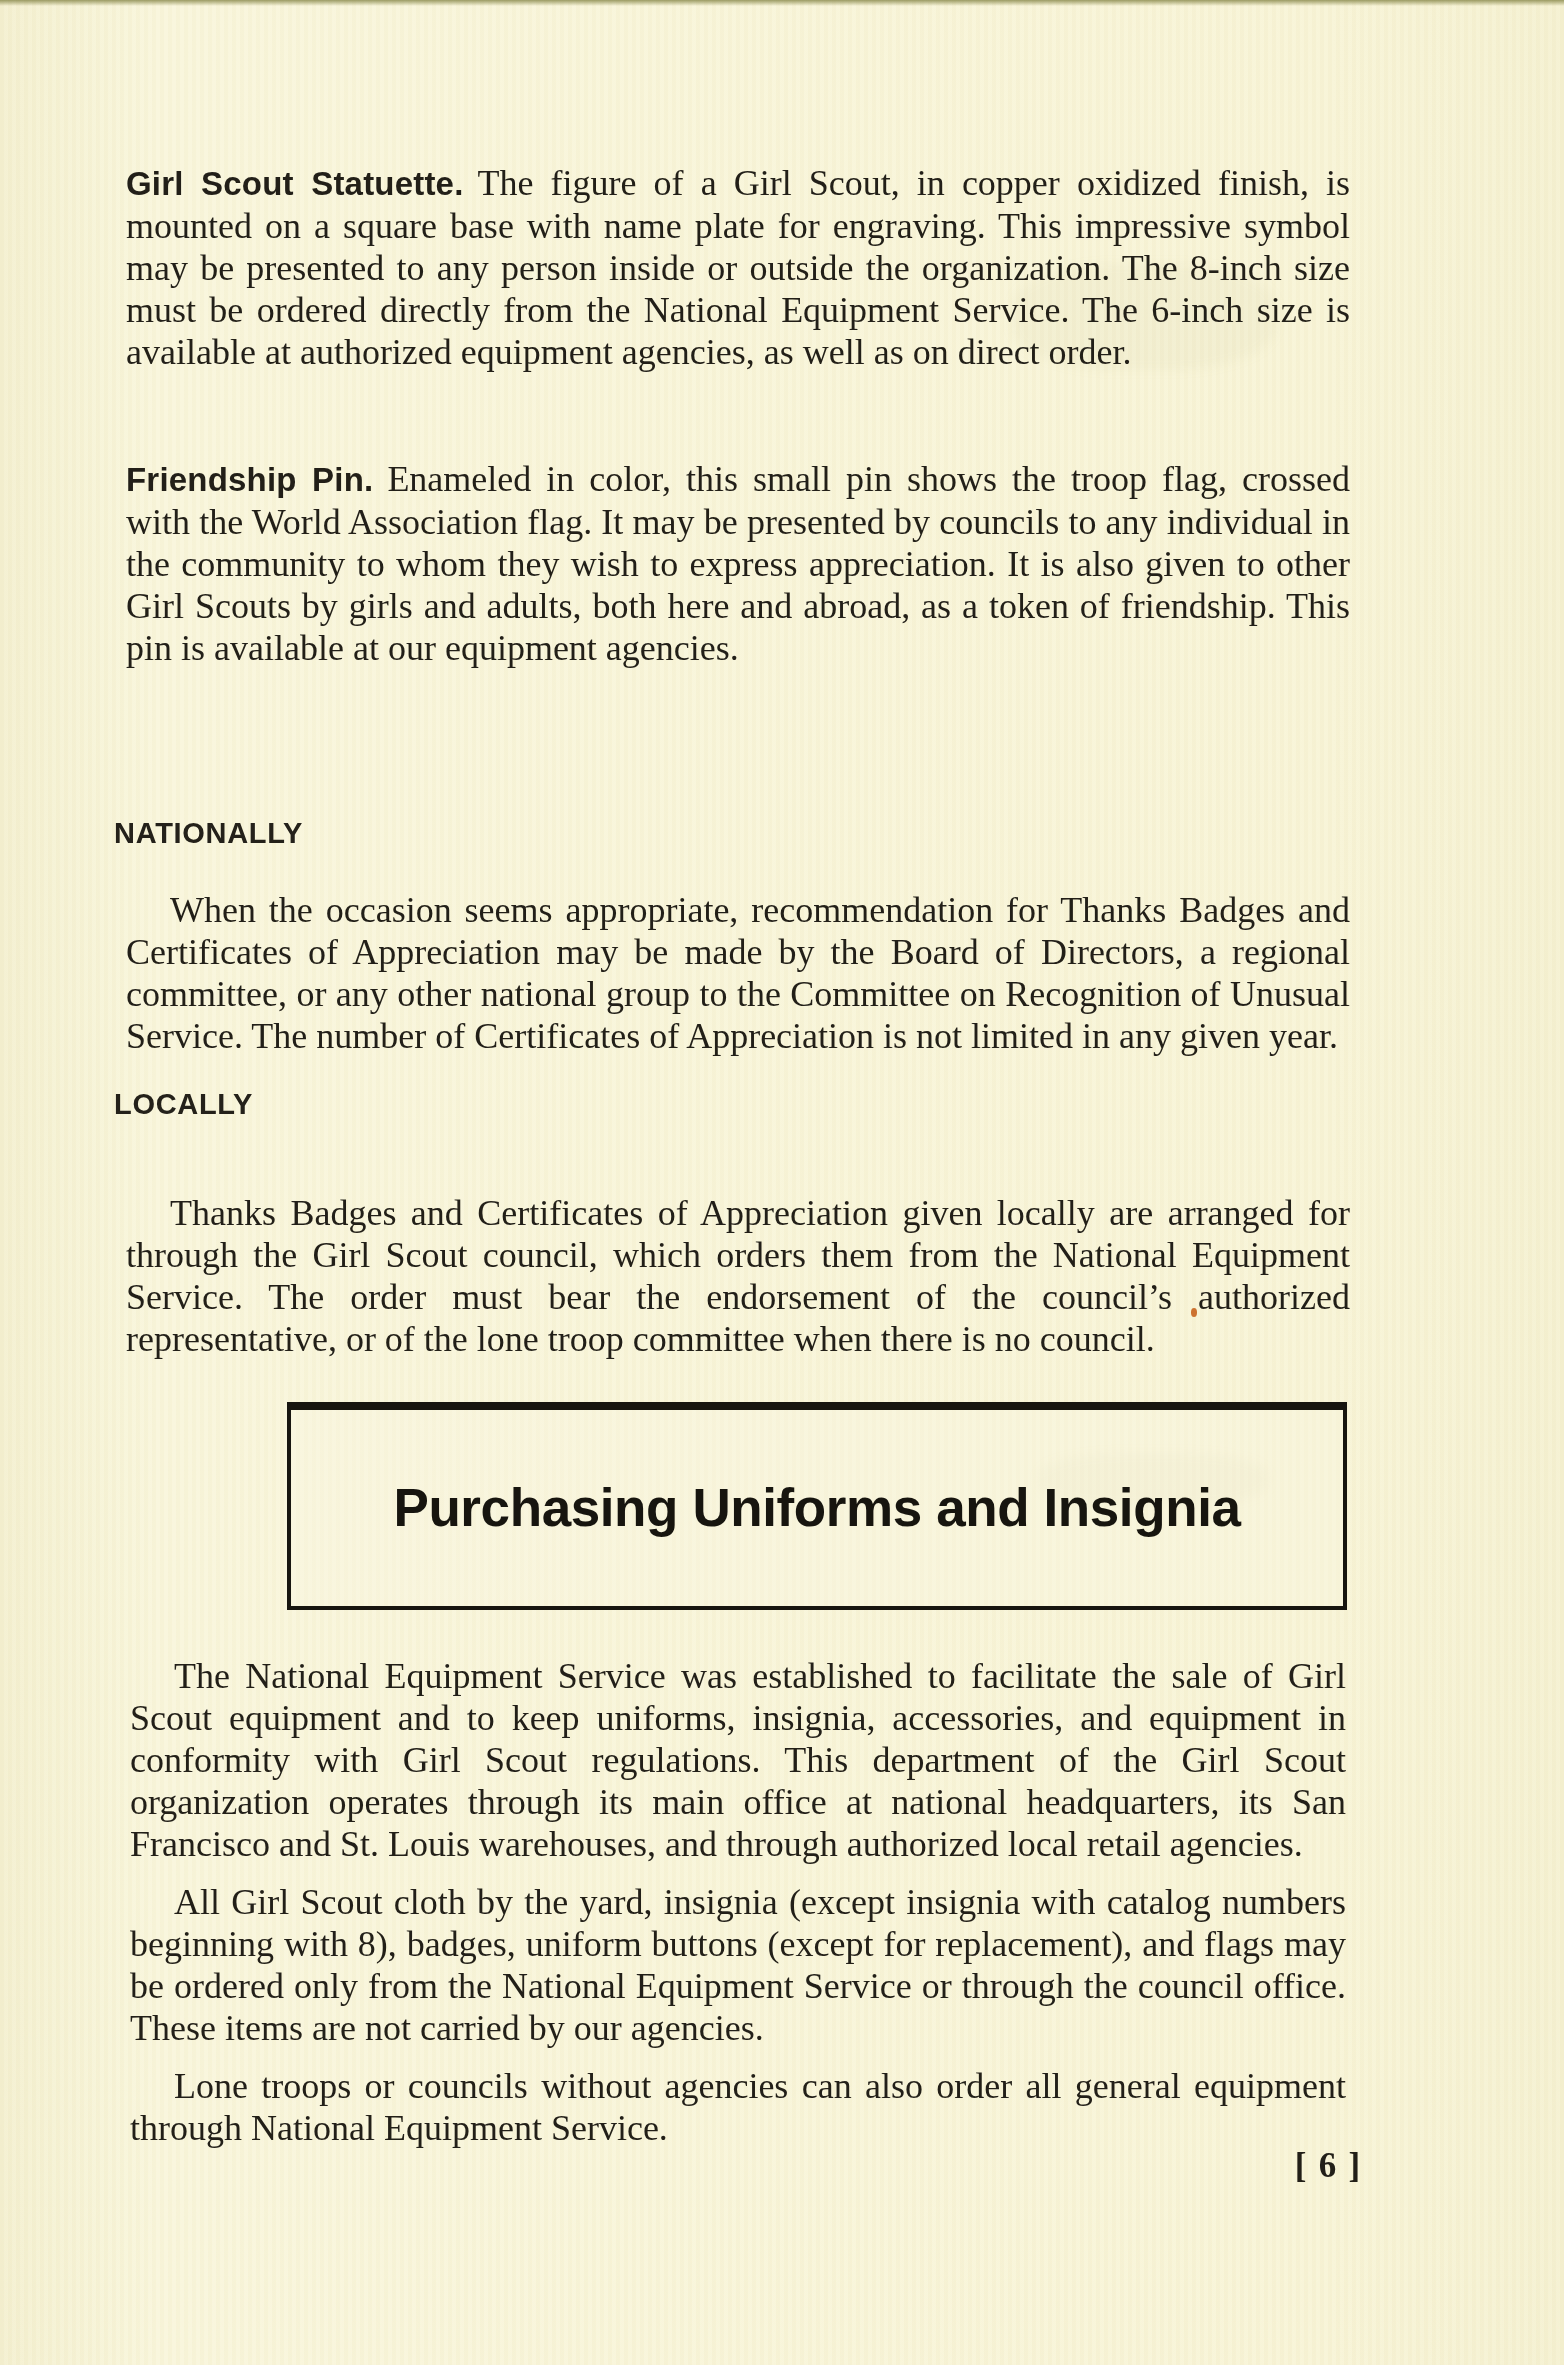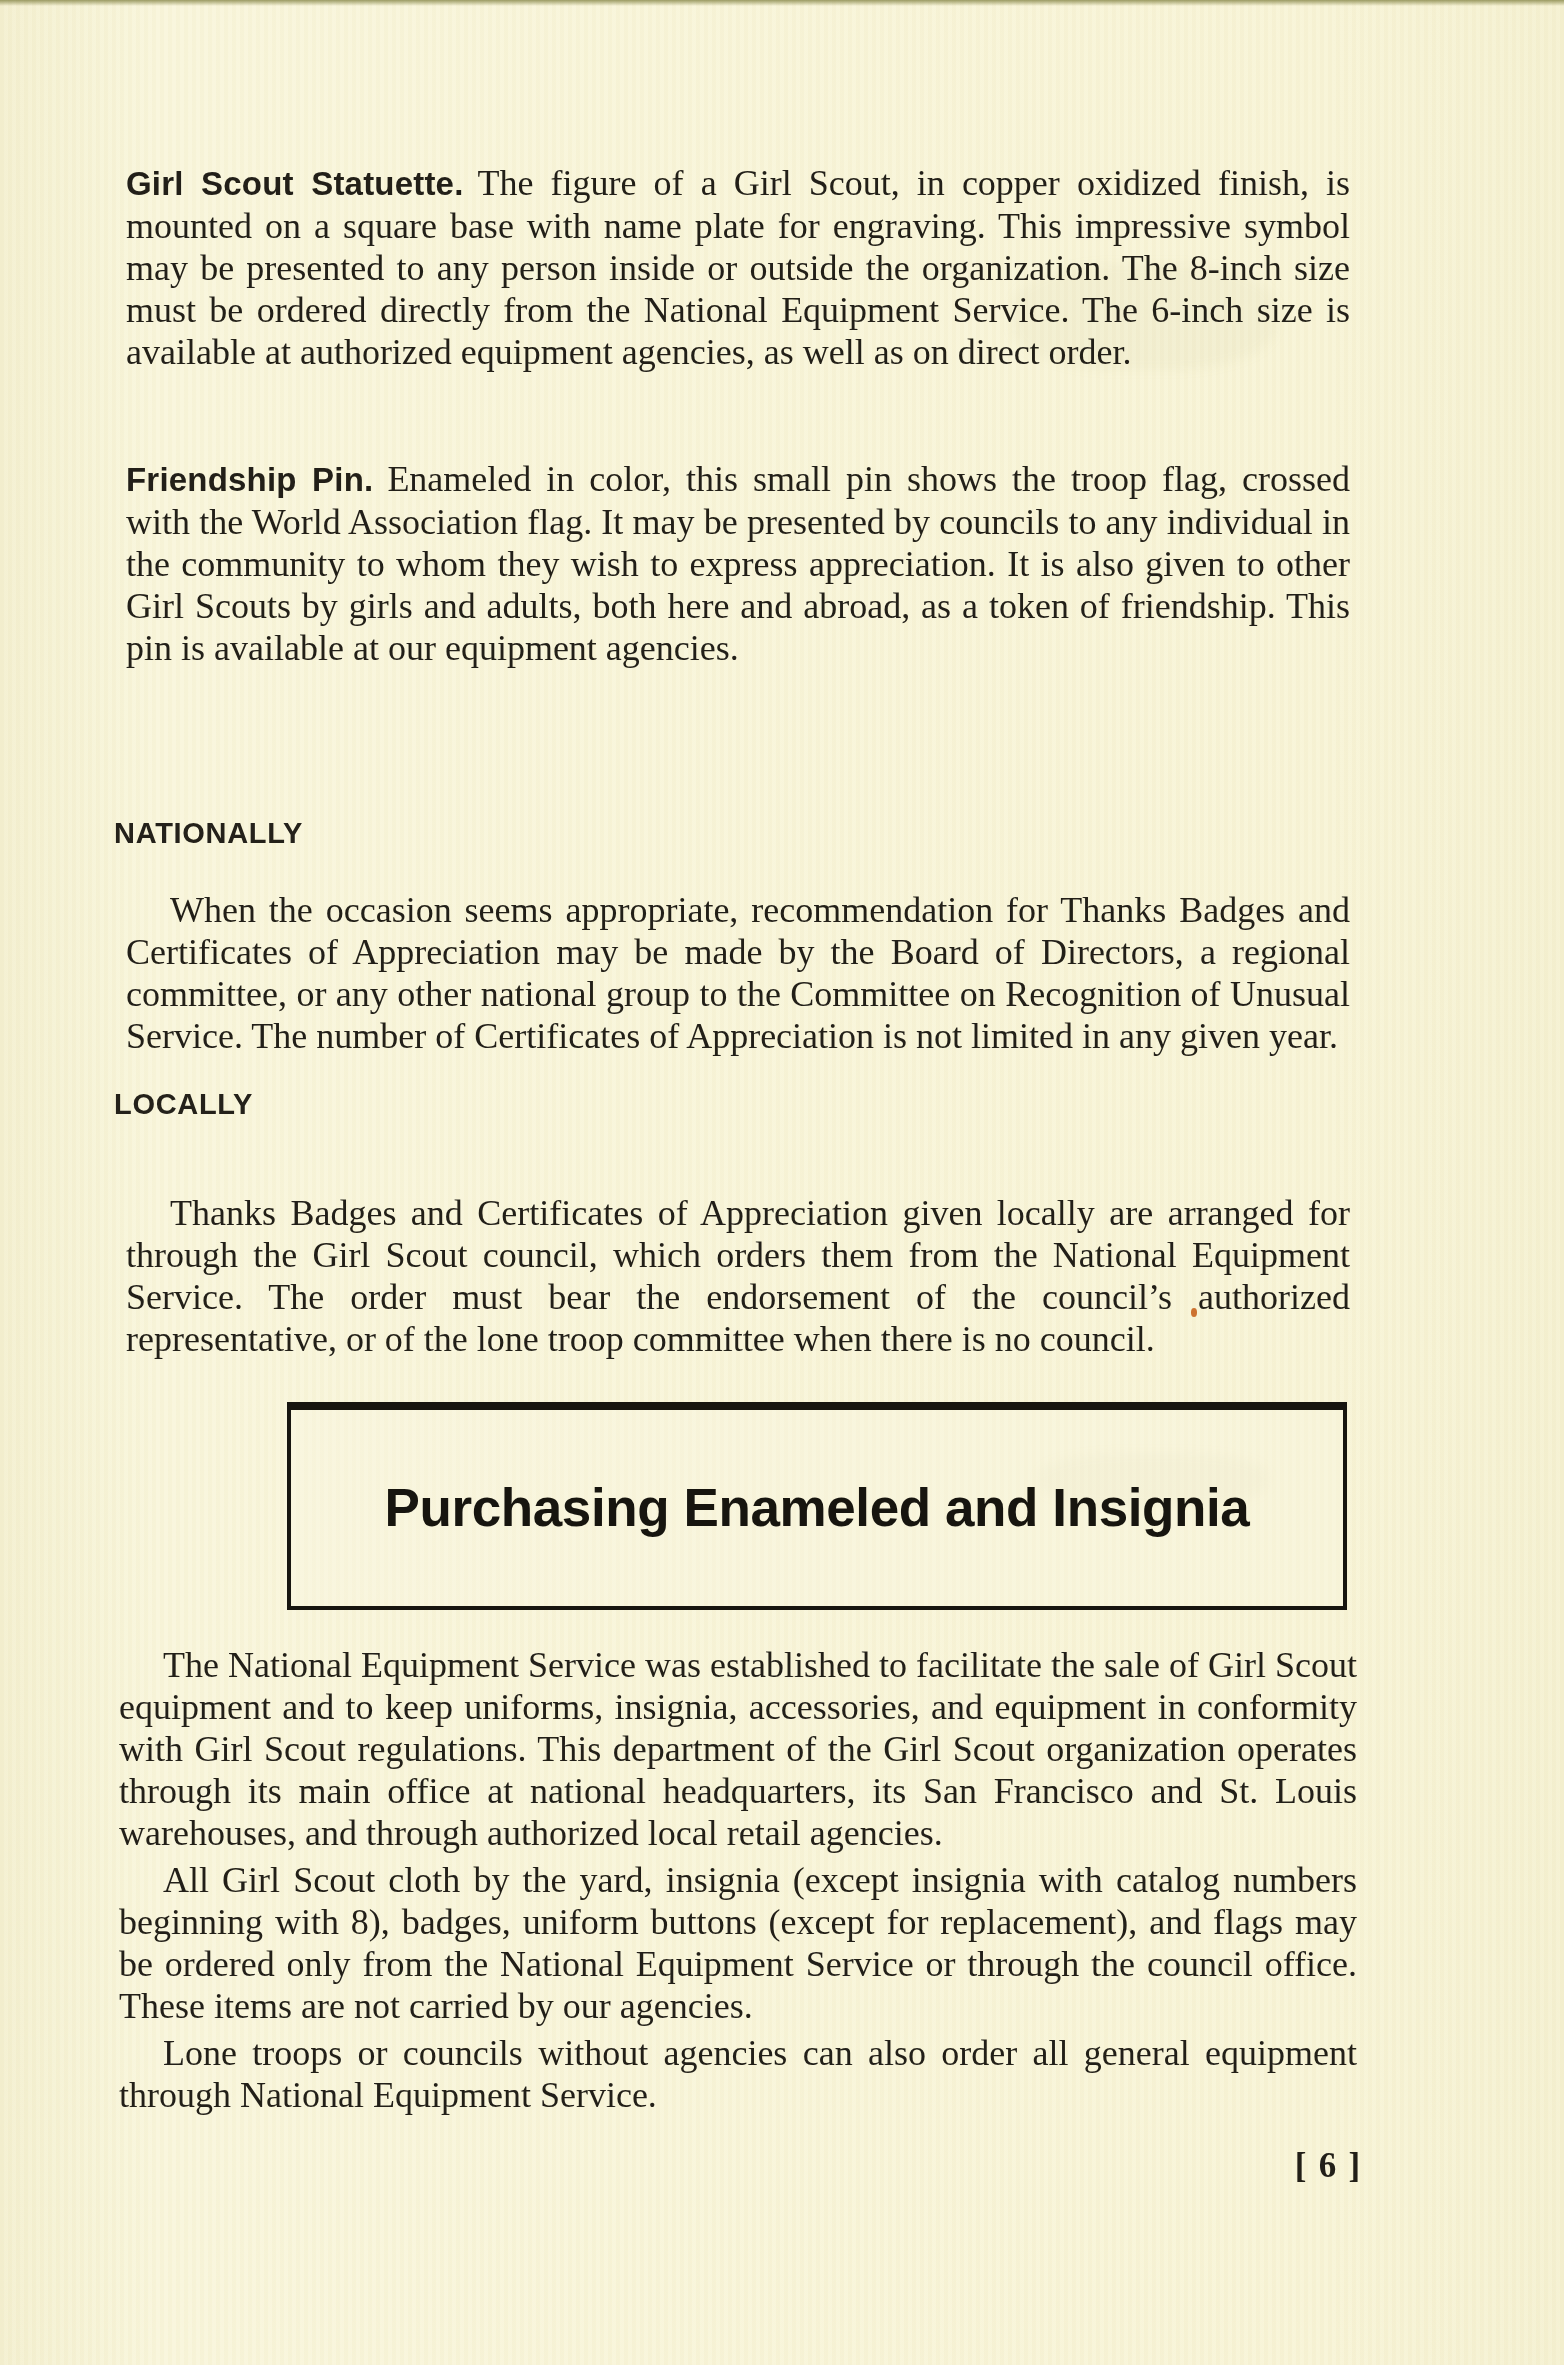--- a/index.html
+++ b/index.html
@@ -52,21 +52,21 @@
     display:flex;align-items:center;justify-content:center;
     background:rgba(250,247,225,0.35);
   }
   .box-heading{
     font:700 53px/56px "Liberation Sans", sans-serif;
     letter-spacing:-0.4px;
     color:#17150f;
     margin:0;
     text-align:center;
   }
-  .flow p{margin:5px;font-family:Liberation Serif, serif;}
+  .flow p{margin:16px;font-family:Liberation Serif, serif;}
   .page-number{
     position:absolute;top:2146px;right:202px;
     font:700 35px/39px "Liberation Serif", serif;
     letter-spacing:1.8px;
   }
   .speck{
     position:absolute;left:1191px;top:1308px;width:6.2px;height:8.8px;
     border-radius:50%;
     background:#c8641e;
     opacity:0.9;
@@ -108,20 +108,20 @@
 
     <div class="blk flow" style="top:1639px;">
       <p class="body indent">The National Equipment Service was established to facilitate the sale of Girl Scout equipment and to keep uniforms, insignia, accessories, and equipment in conformity with Girl Scout regulations. This department of the Girl Scout organization operates through its main office at national headquarters, its San Francisco and St. Louis warehouses, and through authorized local retail agencies.</p>
       <p class="body indent">All Girl Scout cloth by the yard, insignia (except insignia with catalog numbers beginning with 8), badges, uniform buttons (except for replacement), and flags may be ordered only from the National Equipment Service or through the council office. These items are not carried by our agencies.</p>
       <p class="body indent">Lone troops or councils without agencies can also order all general equipment through National Equipment Service.</p>
     </div>
 
   </div>
 
   <div class="rule-box">
-    <h1 class="box-heading">Purchasing Enameled and Insignia</h1>
+    <h1 class="box-heading">Purchasing Uniforms and Insignia</h1>
   </div>
 
   <div class="speck"></div>
 
   <div class="page-number">[ 6 ]</div>
 </div>
 
 
 </body></html>

